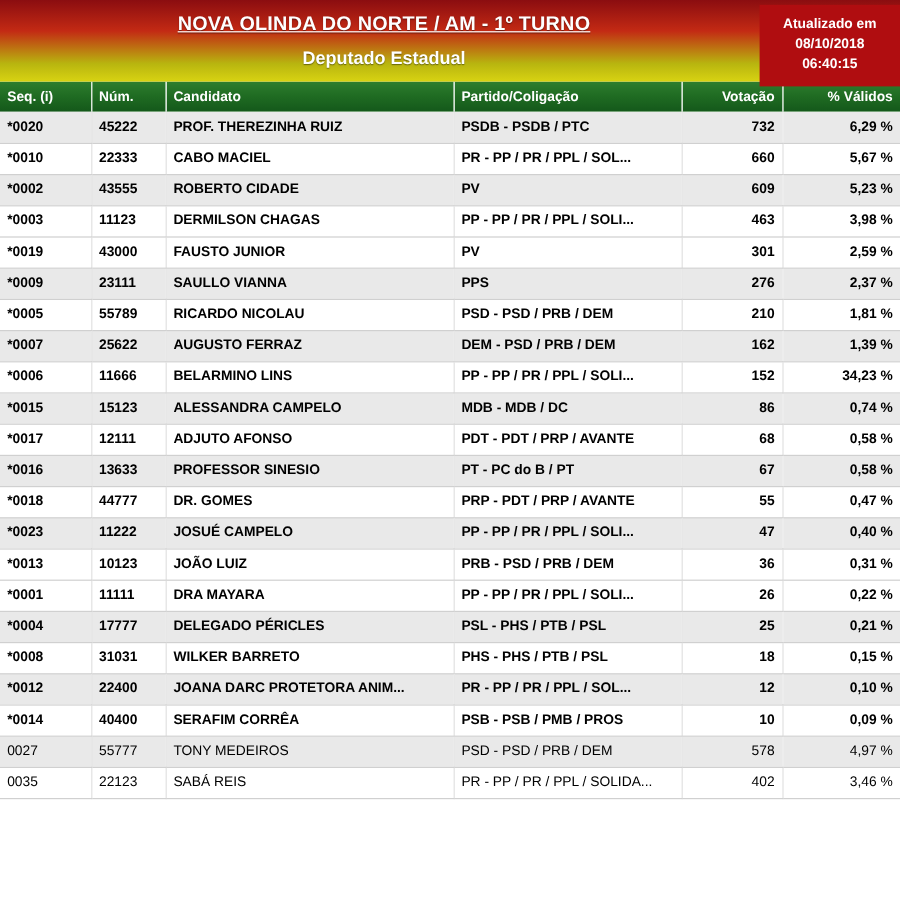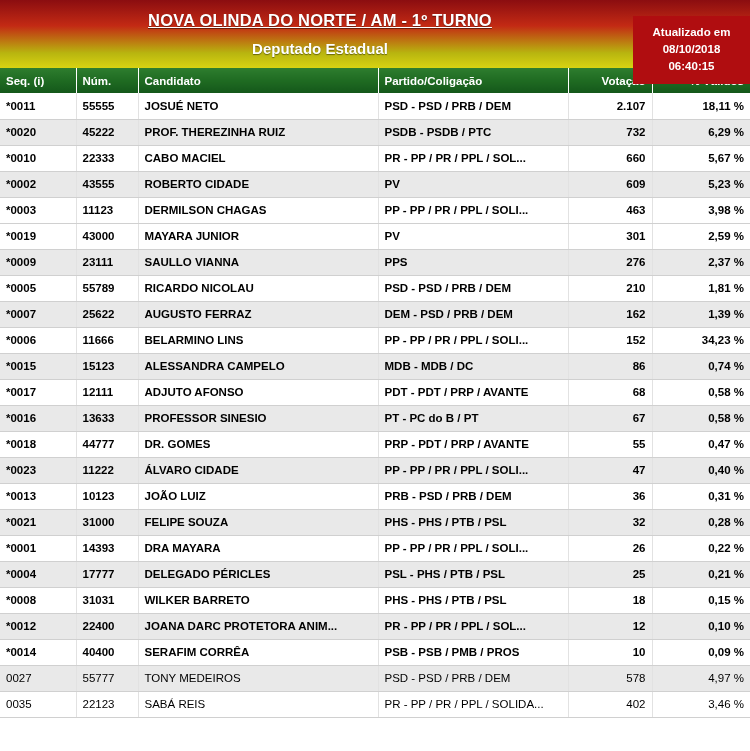--- a/index.html
+++ b/index.html
@@ -45,21 +45,21 @@
   .header-line2 {
     font-size: 15px;
     font-weight: bold;
     line-height: 20px;
     margin-top: 8px;
     text-shadow: 0 1px 1px rgba(0,0,0,0.45);
   }
   .update-box {
     position: absolute;
     right: 0;
-    top: 16px;
+    top: 4px;
     width: 117px;
     height: 68px;
     background: #b00d10;
     color: #ffffff;
     text-align: center;
     font-size: 11.5px;
     font-weight: bold;
     line-height: 17px;
     padding-top: 8px;
     box-sizing: border-box;
@@ -146,28 +146,20 @@
       <tr>
         <th class="col-seq">Seq.  (i)</th>
         <th class="col-num">Núm.</th>
         <th class="col-cand">Candidato</th>
         <th class="col-part">Partido/Coligação</th>
         <th class="col-vot num-col">Votação</th>
         <th class="col-val num-col">% Válidos</th>
       </tr>
     </thead>
     <tbody id="results-body">
-        <tr class="elected row-plain">
-          <td class="col-seq">*0011</td>
-          <td class="col-num">55555</td>
-          <td class="col-cand">JOSUÉ NETO</td>
-          <td class="col-part">PSD - PSD / PRB / DEM</td>
-          <td class="col-vot num-col">2.107</td>
-          <td class="col-val num-col">18,11 %</td>
-        </tr>
         <tr class="elected row-alt">
           <td class="col-seq">*0020</td>
           <td class="col-num">45222</td>
           <td class="col-cand">PROF. THEREZINHA RUIZ</td>
           <td class="col-part">PSDB - PSDB / PTC</td>
           <td class="col-vot num-col">732</td>
           <td class="col-val num-col">6,29 %</td>
         </tr>
         <tr class="elected row-plain">
           <td class="col-seq">*0010</td>
@@ -189,21 +181,21 @@
           <td class="col-seq">*0003</td>
           <td class="col-num">11123</td>
           <td class="col-cand">DERMILSON CHAGAS</td>
           <td class="col-part">PP - PP / PR / PPL / SOLI...</td>
           <td class="col-vot num-col">463</td>
           <td class="col-val num-col">3,98 %</td>
         </tr>
         <tr class="elected row-plain">
           <td class="col-seq">*0019</td>
           <td class="col-num">43000</td>
-          <td class="col-cand">MAYARA JUNIOR</td>
+          <td class="col-cand">FAUSTO JUNIOR</td>
           <td class="col-part">PV</td>
           <td class="col-vot num-col">301</td>
           <td class="col-val num-col">2,59 %</td>
         </tr>
         <tr class="elected row-alt">
           <td class="col-seq">*0009</td>
           <td class="col-num">23111</td>
           <td class="col-cand">SAULLO VIANNA</td>
           <td class="col-part">PPS</td>
           <td class="col-vot num-col">276</td>
@@ -261,44 +253,36 @@
           <td class="col-seq">*0018</td>
           <td class="col-num">44777</td>
           <td class="col-cand">DR. GOMES</td>
           <td class="col-part">PRP - PDT / PRP / AVANTE</td>
           <td class="col-vot num-col">55</td>
           <td class="col-val num-col">0,47 %</td>
         </tr>
         <tr class="elected row-alt">
           <td class="col-seq">*0023</td>
           <td class="col-num">11222</td>
-          <td class="col-cand">ÁLVARO CIDADE</td>
+          <td class="col-cand">JOSUÉ CAMPELO</td>
           <td class="col-part">PP - PP / PR / PPL / SOLI...</td>
           <td class="col-vot num-col">47</td>
           <td class="col-val num-col">0,40 %</td>
         </tr>
         <tr class="elected row-plain">
           <td class="col-seq">*0013</td>
           <td class="col-num">10123</td>
           <td class="col-cand">JOÃO LUIZ</td>
           <td class="col-part">PRB - PSD / PRB / DEM</td>
           <td class="col-vot num-col">36</td>
           <td class="col-val num-col">0,31 %</td>
         </tr>
-        <tr class="elected row-alt">
-          <td class="col-seq">*0021</td>
-          <td class="col-num">31000</td>
-          <td class="col-cand">FELIPE SOUZA</td>
-          <td class="col-part">PHS - PHS / PTB / PSL</td>
-          <td class="col-vot num-col">32</td>
-          <td class="col-val num-col">0,28 %</td>
-        </tr>
         <tr class="elected row-plain">
           <td class="col-seq">*0001</td>
-          <td class="col-num">14393</td>
+          <td class="col-num">11111</td>
           <td class="col-cand">DRA MAYARA</td>
           <td class="col-part">PP - PP / PR / PPL / SOLI...</td>
           <td class="col-vot num-col">26</td>
           <td class="col-val num-col">0,22 %</td>
         </tr>
         <tr class="elected row-alt">
           <td class="col-seq">*0004</td>
           <td class="col-num">17777</td>
           <td class="col-cand">DELEGADO PÉRICLES</td>
           <td class="col-part">PSL - PHS / PTB / PSL</td>

